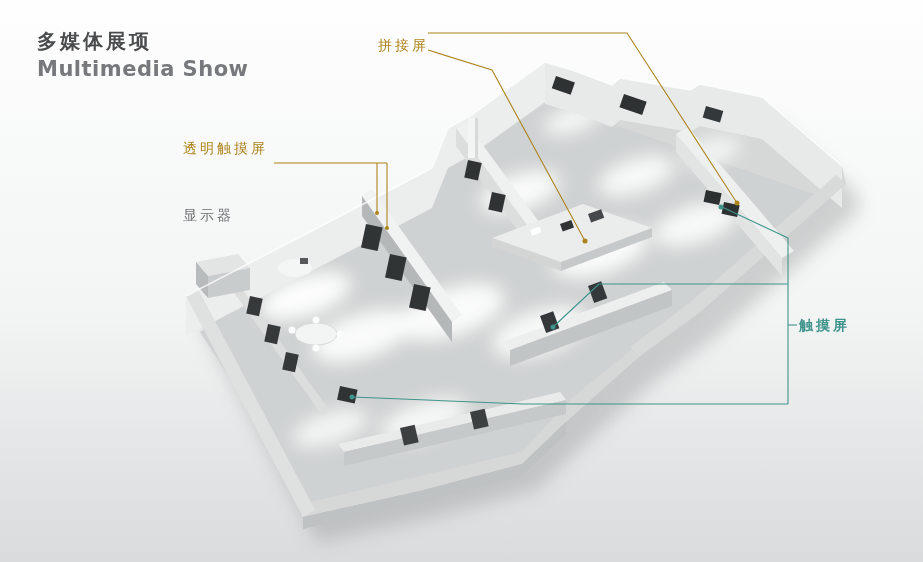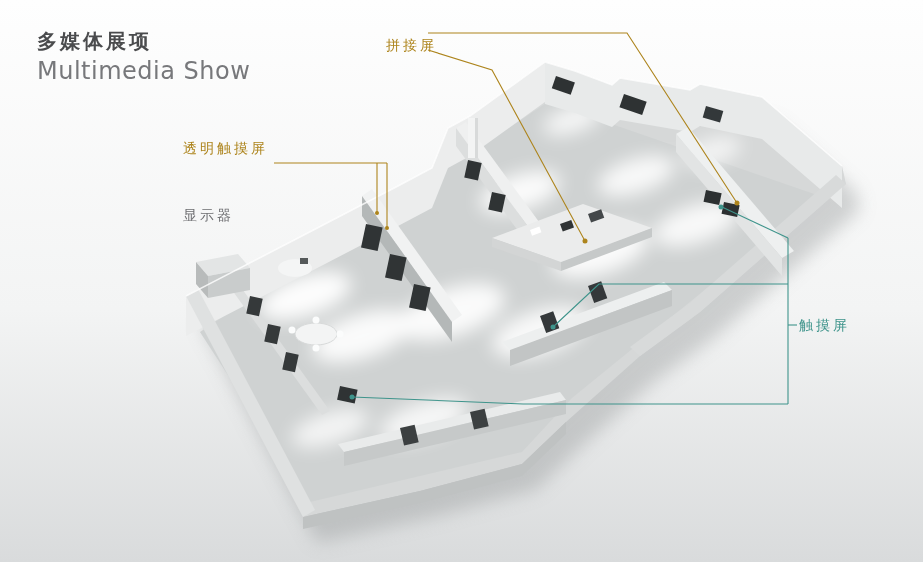--- a/index.html
+++ b/index.html
@@ -5,26 +5,26 @@
   html,body{margin:0;padding:0;}
   body{
     width:923px;height:562px;overflow:hidden;position:relative;
     font-family:"DejaVu Sans","Liberation Sans",sans-serif;
     background:linear-gradient(180deg,var(--bg-top,#ffffff) 0%,#f3f4f4 55%,var(--bg-bottom,#d9dbdc) 100%);
   }
   .stage{position:absolute;inset:0;}
   svg{position:absolute;left:0;top:0;}
   .title-block{position:absolute;left:37px;top:28px;line-height:1.35;}
   .title-zh{font-size:20px;font-weight:bold;letter-spacing:3px;color:var(--title-primary,#4a4b4d);}
-  .title-en{font-size:24px;font-weight:normal;color:var(--title-secondary,#77787b);letter-spacing:0.5px;}
+  .title-en{font-size:21px;font-weight:bold;color:var(--title-secondary,#77787b);letter-spacing:0.5px;}
   .anno{position:absolute;font-size:14px;letter-spacing:3px;white-space:nowrap;}
   .anno.gold{color:var(--annotation-gold,#ad841c);}
   .anno.gray{color:var(--label-gray,#6d6e71);}
-  .anno.teal{color:var(--annotation-teal,#3e948b);}
-  .anno-splice{left:386px;top:37px;}
+  .anno.teal{color:var(--annotation-teal,#3e948b);font-weight:bold;}
+  .anno-splice{left:378px;top:37px;}
   .anno-transparent{left:183px;top:140px;}
   .anno-display{left:183px;top:207px;}
   .anno-touch{left:799px;top:317px;}
   .gold-line{stroke:var(--annotation-gold,#ad841c);fill:none;stroke-width:1.1;}
   .gold-dot{fill:var(--annotation-gold,#ad841c);}
   .teal-line{stroke:var(--annotation-teal,#3e948b);fill:none;stroke-width:1.1;}
   .teal-dot{fill:var(--annotation-teal,#3e948b);}
 </style>
 </head>
 <body>

